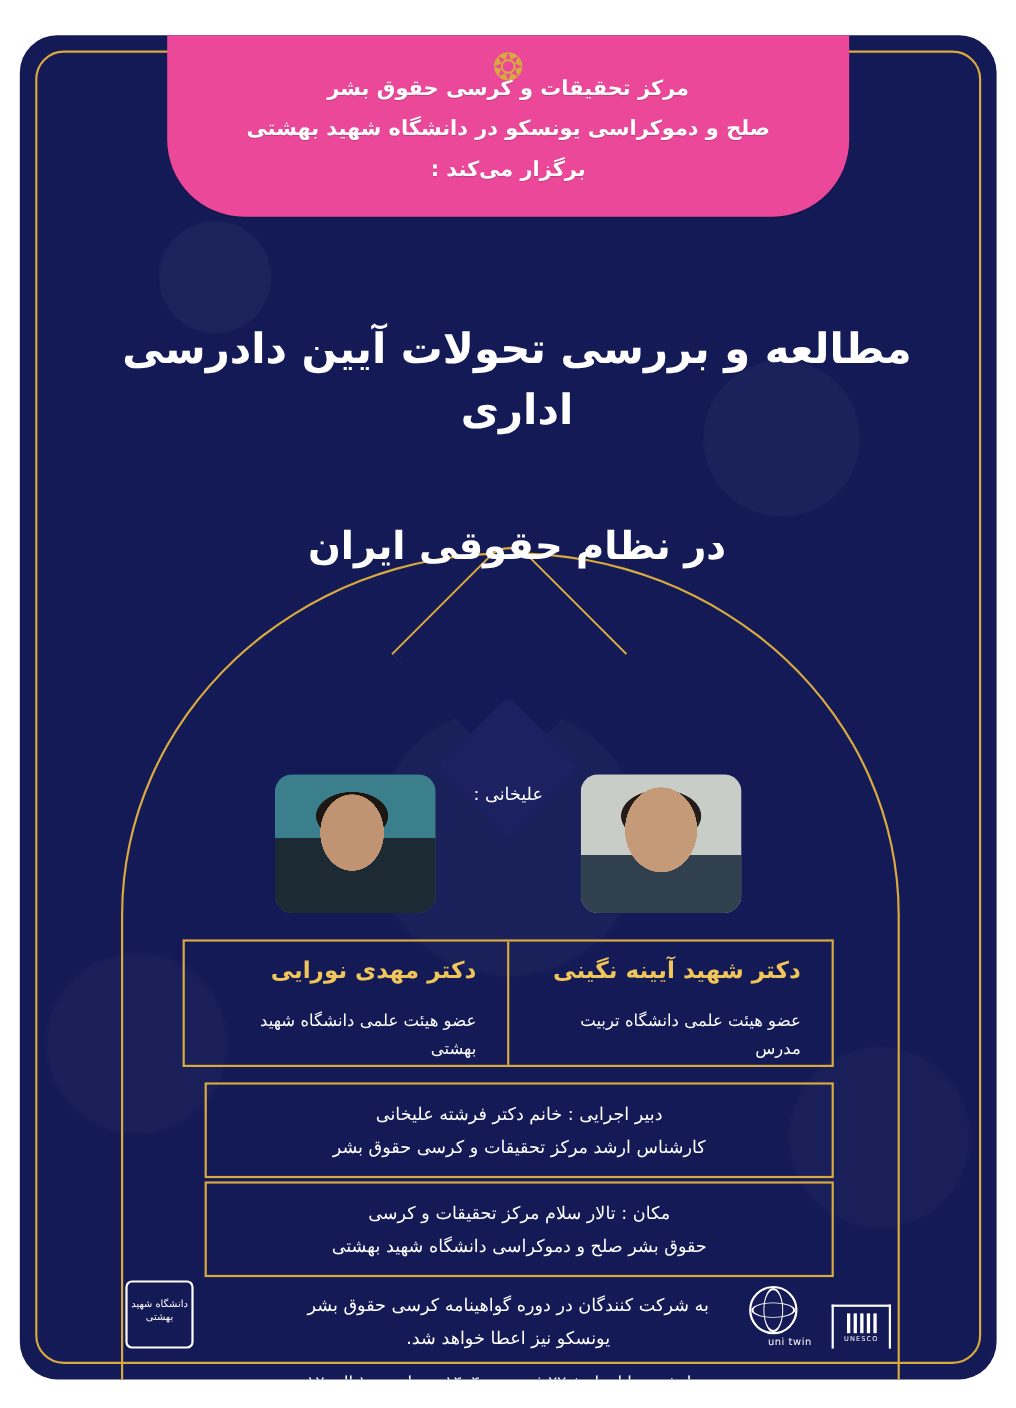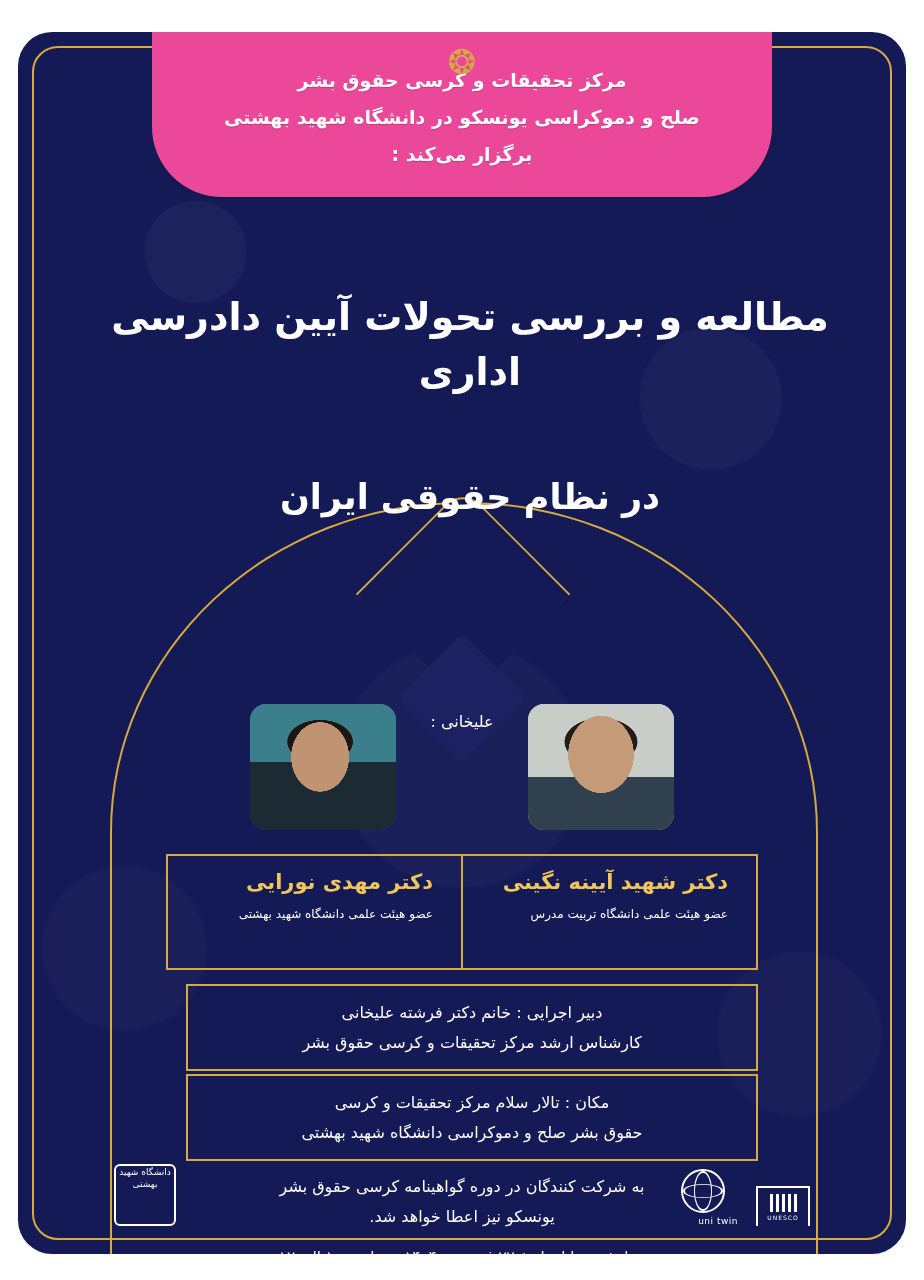--- a/index.html
+++ b/index.html
@@ -243,23 +243,23 @@
     border-right: 2px solid #d7a93f;
   }
   .name-cell .nm {
     color: #f0c65a;
     font-size: 21px;
     font-weight: bold;
     line-height: 1.6;
   }
   .name-cell .aff {
     color: #ffffff;
-    font-size: 12px;
+    font-size: 15px;
     line-height: 1.7;
-    margin-top: 4px;
+    margin-top: 16px;
   }
   
   .info-box {
     position: absolute;
     left: 148px;
     right: 148px;
     border: 2px solid #d7a93f;
     color: #ffffff;
     text-align: center;
     padding: 12px 16px;
@@ -349,20 +349,21 @@
   .logo-sbu {
     left: 96px;
     width: 62px;
     height: 62px;
     border: 2px solid #ffffff;
     border-radius: 6px;
     color: #ffffff;
     font-size: 9px;
     line-height: 1.35;
     text-align: center;
+    padding-top: 14px;
     box-sizing: border-box;
   }
 </style>
 </head>
 <body>
 
 <div class="poster">
   <div class="ornament-bg"></div>
 
   <div class="panel">

